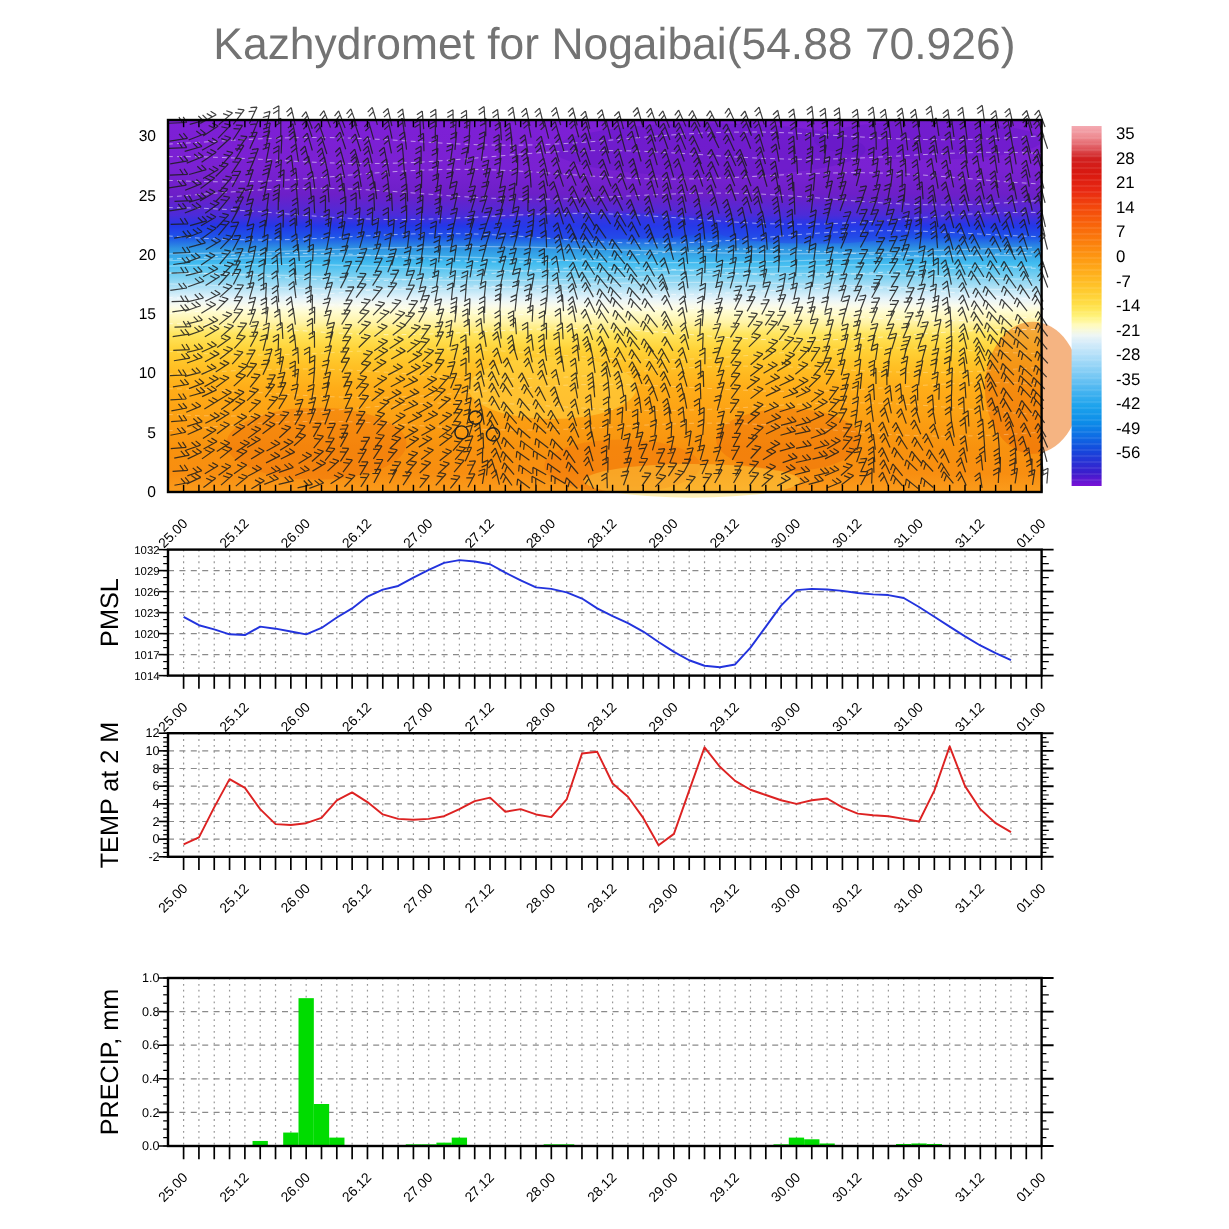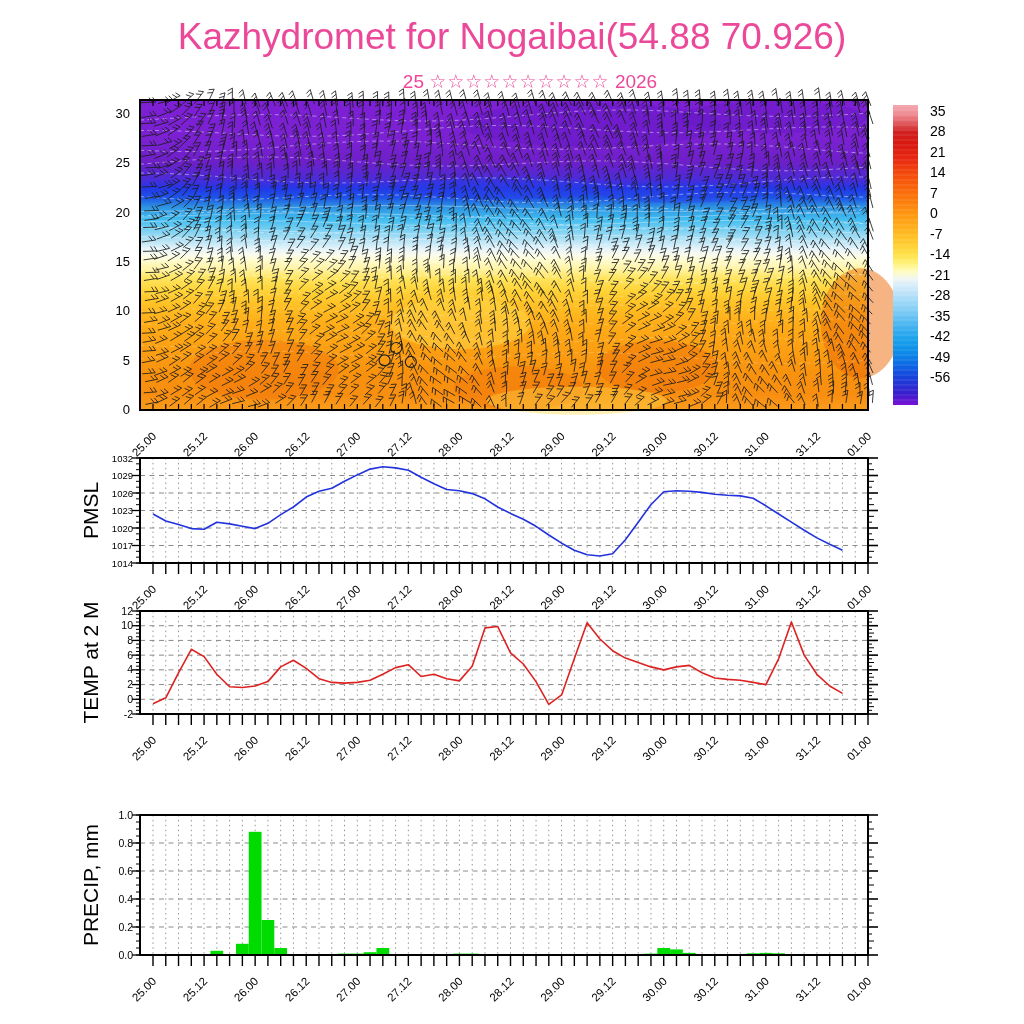--- a/index.html
+++ b/index.html
@@ -1,30 +1,29 @@
 <!DOCTYPE html>
 <html><head>
 <meta charset="utf-8">
 <style>
   html,body{margin:0;padding:0;background:#ffffff;}
   .page{position:relative;width:1024px;height:1024px;background:#fff;overflow:hidden;
-        font-family:"Liberation Sans","DejaVu Sans",sans-serif;color:#ec4899;}
+        font-family:"Liberation Sans","DejaVu Sans",sans-serif;color:#737373;}
   .title{position:absolute;left:70px;top:16px;width:884px;text-align:center;
          font-size:37px;font-weight:500;letter-spacing:0px;white-space:nowrap;}
   .subtitle{position:absolute;left:140px;top:70px;width:780px;text-align:center;
             font-size:19px;white-space:nowrap;}
   .subtitle .stars{letter-spacing:1px;}
   svg text{font-family:"Liberation Sans","DejaVu Sans",sans-serif;fill:#000;}
 </style>
 </head>
 <body>
 
 <div class="page">
   <div class="title">Kazhydromet for Nogaibai(54.88 70.926)</div>
-  <div class="subtitle"><span>25</span> <span class="stars">☆☆☆☆☆☆☆☆☆☆</span> <span>2026</span></div>
   <svg id="chart-svg" width="1024" height="1024" viewBox="0 0 1024 1024">
       <g>
         <defs>
           <linearGradient id="csg" x1="0" y1="0" x2="0" y2="1">
             <stop offset="0" stop-color="#7E1FD6"></stop>
             <stop offset="0.13" stop-color="#7A21D2"></stop>
             <stop offset="0.2" stop-color="#6D1FC8"></stop>
             <stop offset="0.255" stop-color="#4C2BD8"></stop>
             <stop offset="0.285" stop-color="#2337E8"></stop>
             <stop offset="0.315" stop-color="#1E55E8"></stop>

